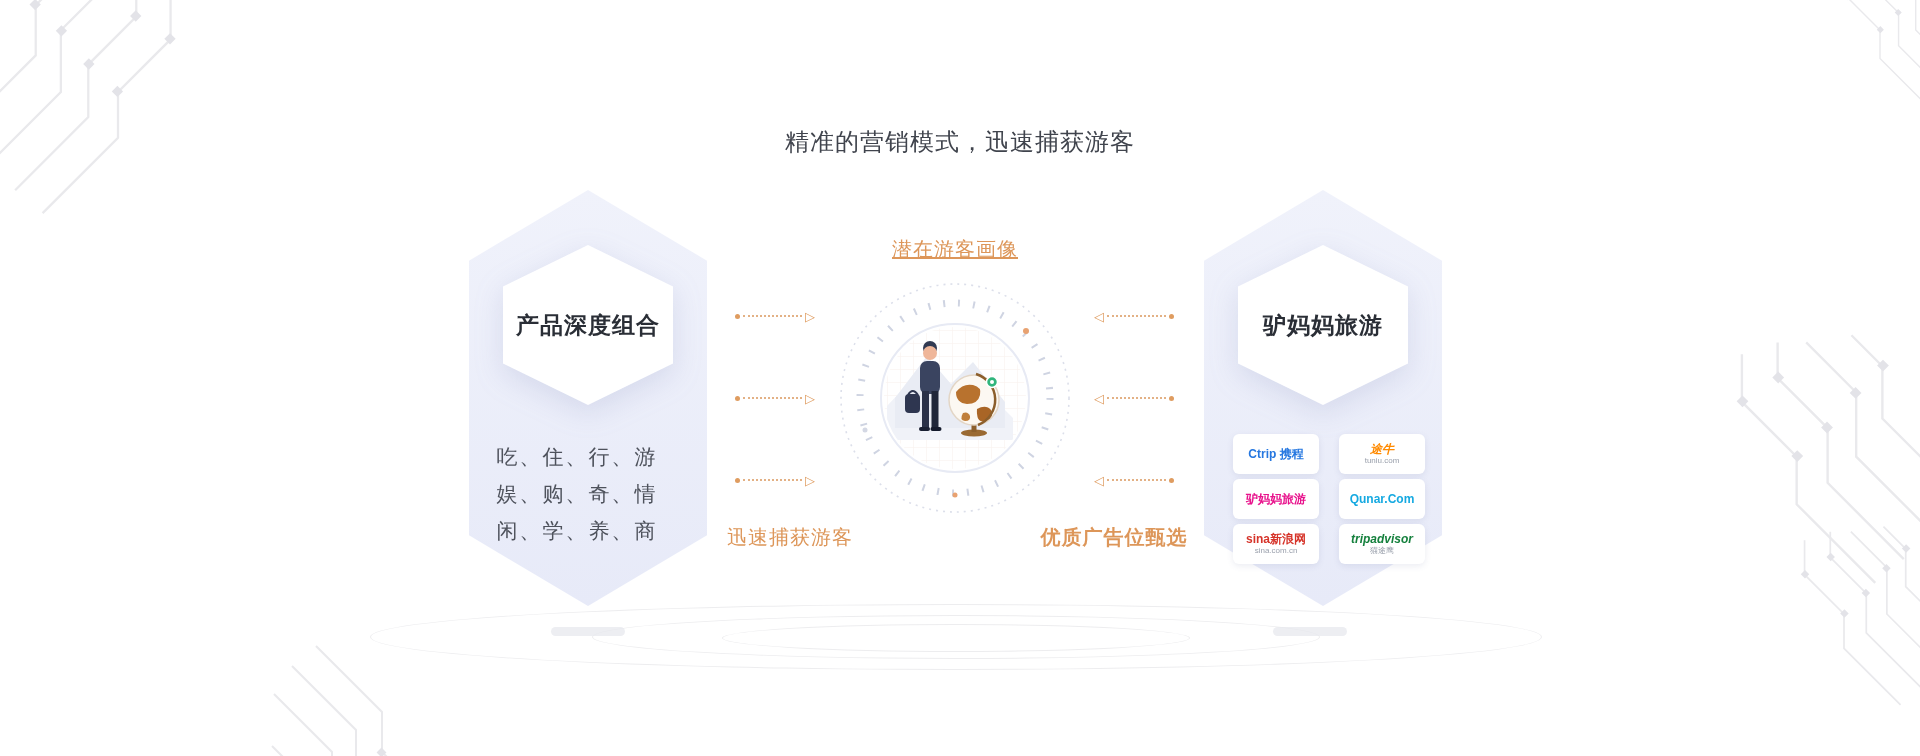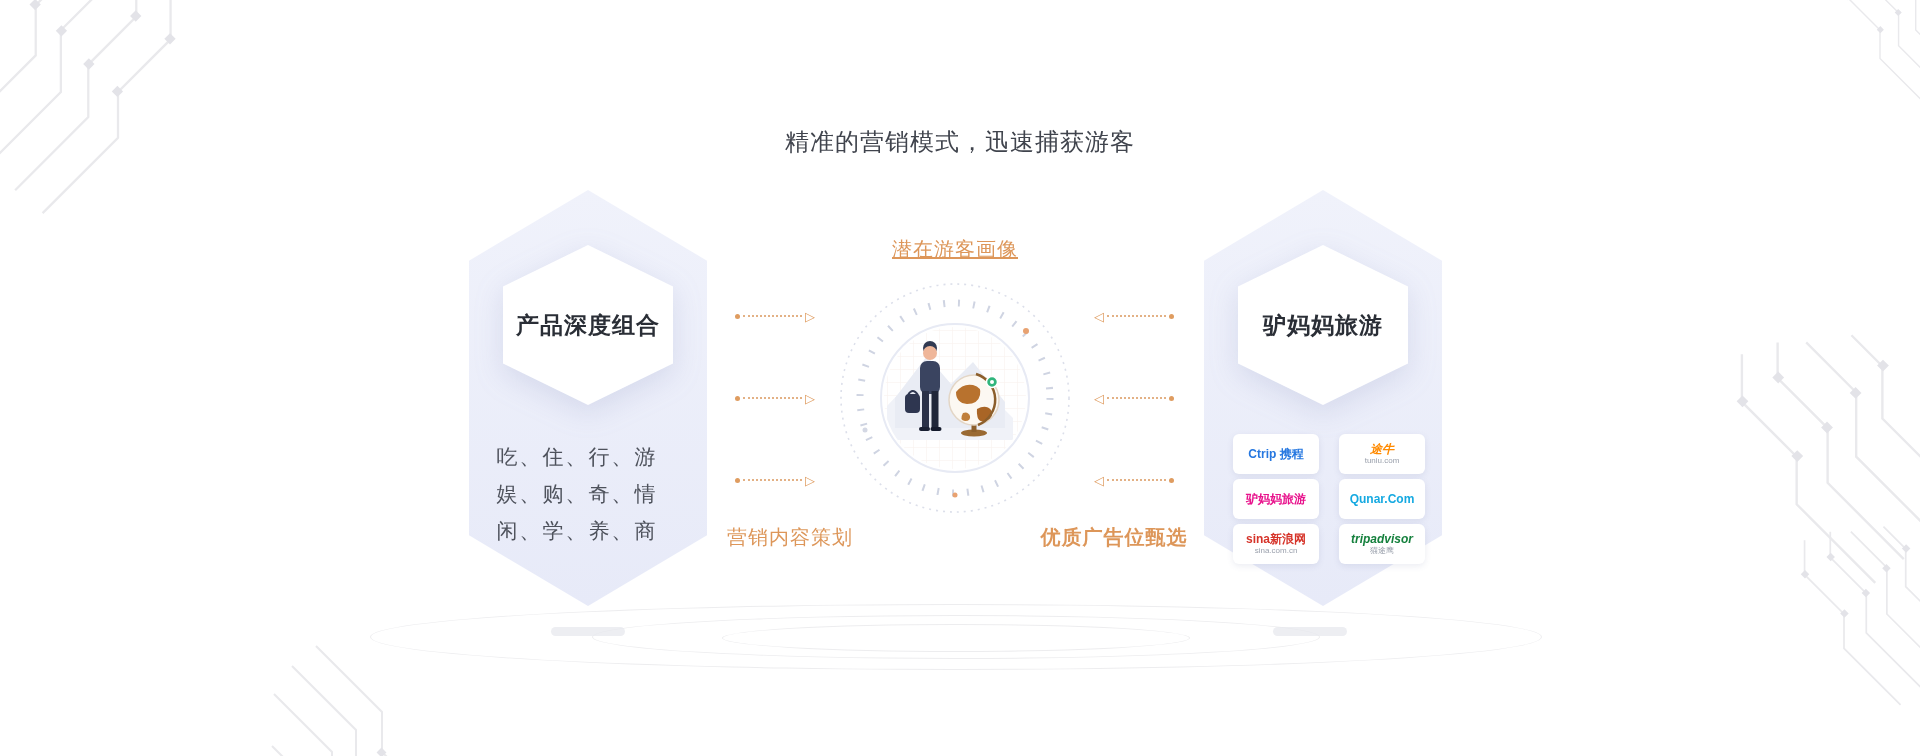--- a/index.html
+++ b/index.html
@@ -187,21 +187,21 @@
     <g>
       <circle cx="157" cy="104" r="5.5" fill="#2FB57C" stroke="#FFFFFF" stroke-width="1.5"></circle>
       <circle cx="157" cy="104" r="2" fill="#FFFFFF"></circle>
     </g>
     <circle cx="191" cy="53" r="3" fill="#E8A271"></circle>
     <circle cx="120" cy="217" r="2.5" fill="#E8A271"></circle>
     <circle cx="30" cy="152" r="2.5" fill="#D4D8E4"></circle>
   </svg>
 
   <div class="dial-label label-top accent" style="color: rgb(221, 150, 89); text-decoration: underline;">潜在游客画像</div>
-  <div class="dial-label label-bl accent" style="color: rgb(221, 150, 89);">营销内容策划</div>
+  <div class="dial-label label-bl accent" style="color: rgb(221, 150, 89);">迅速捕获游客</div>
   <div class="dial-label label-br accent" style="color: rgb(221, 150, 89); font-weight: bold;">优质广告位甄选</div>
 
   <div class="arrow" style="left:735px;top:306px">
     <span class="dot"></span>
     <span class="line"></span>
     <span class="tri">▷</span>
   </div>
   <div class="arrow" style="left:735px;top:388px">
     <span class="dot"></span>
     <span class="line"></span>

